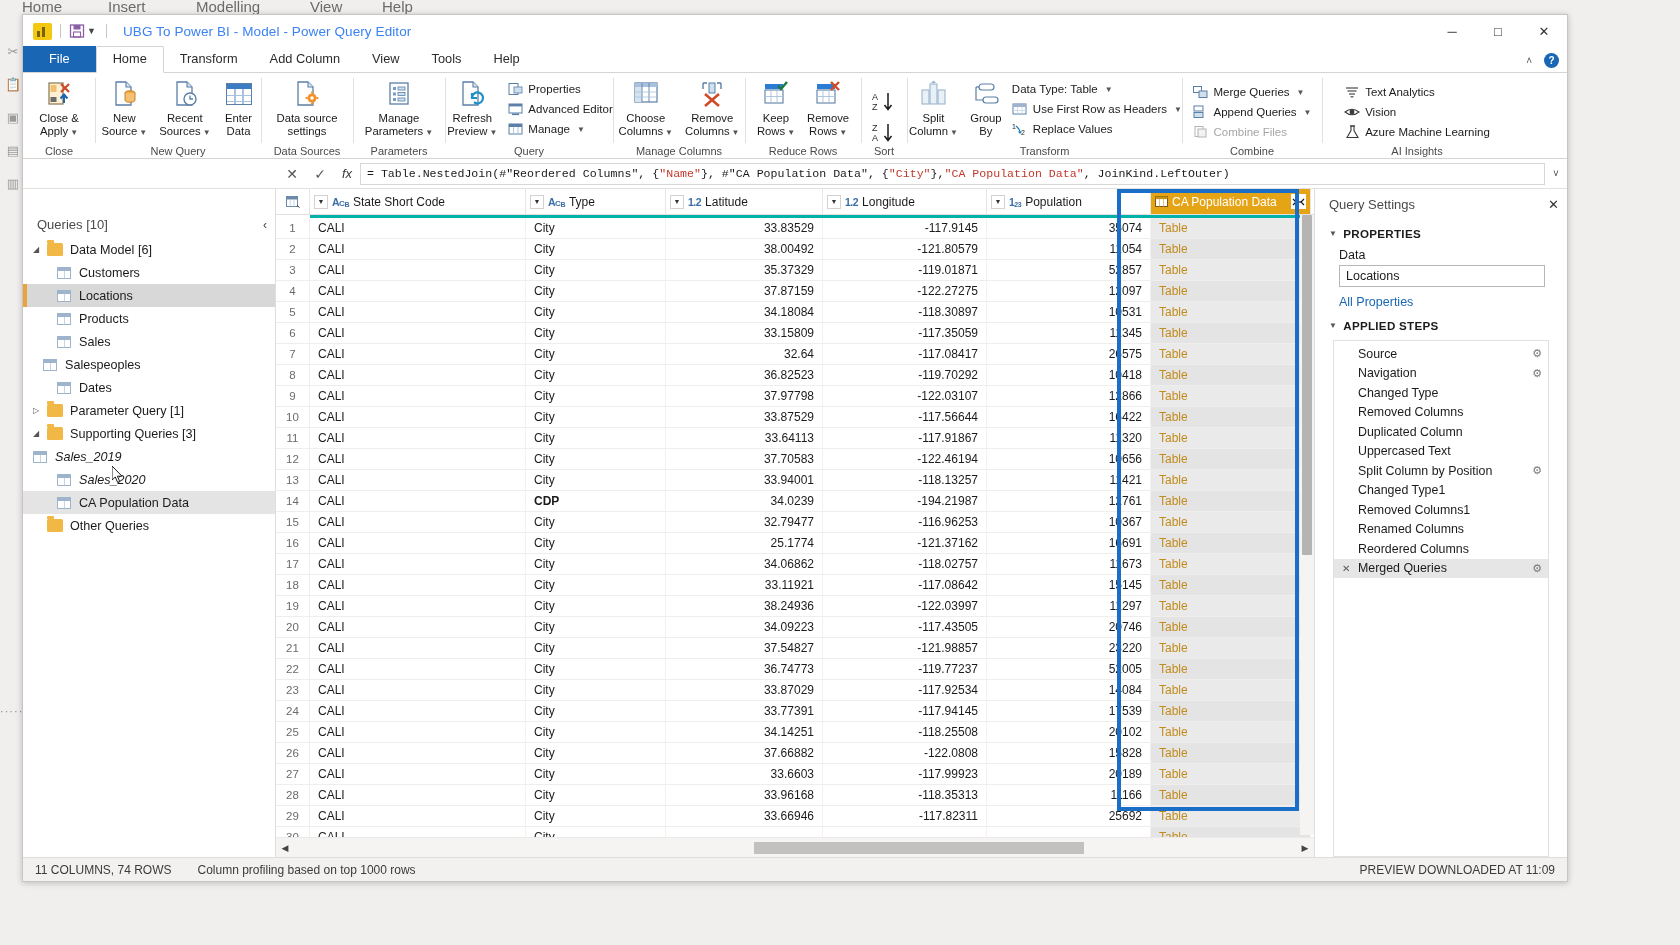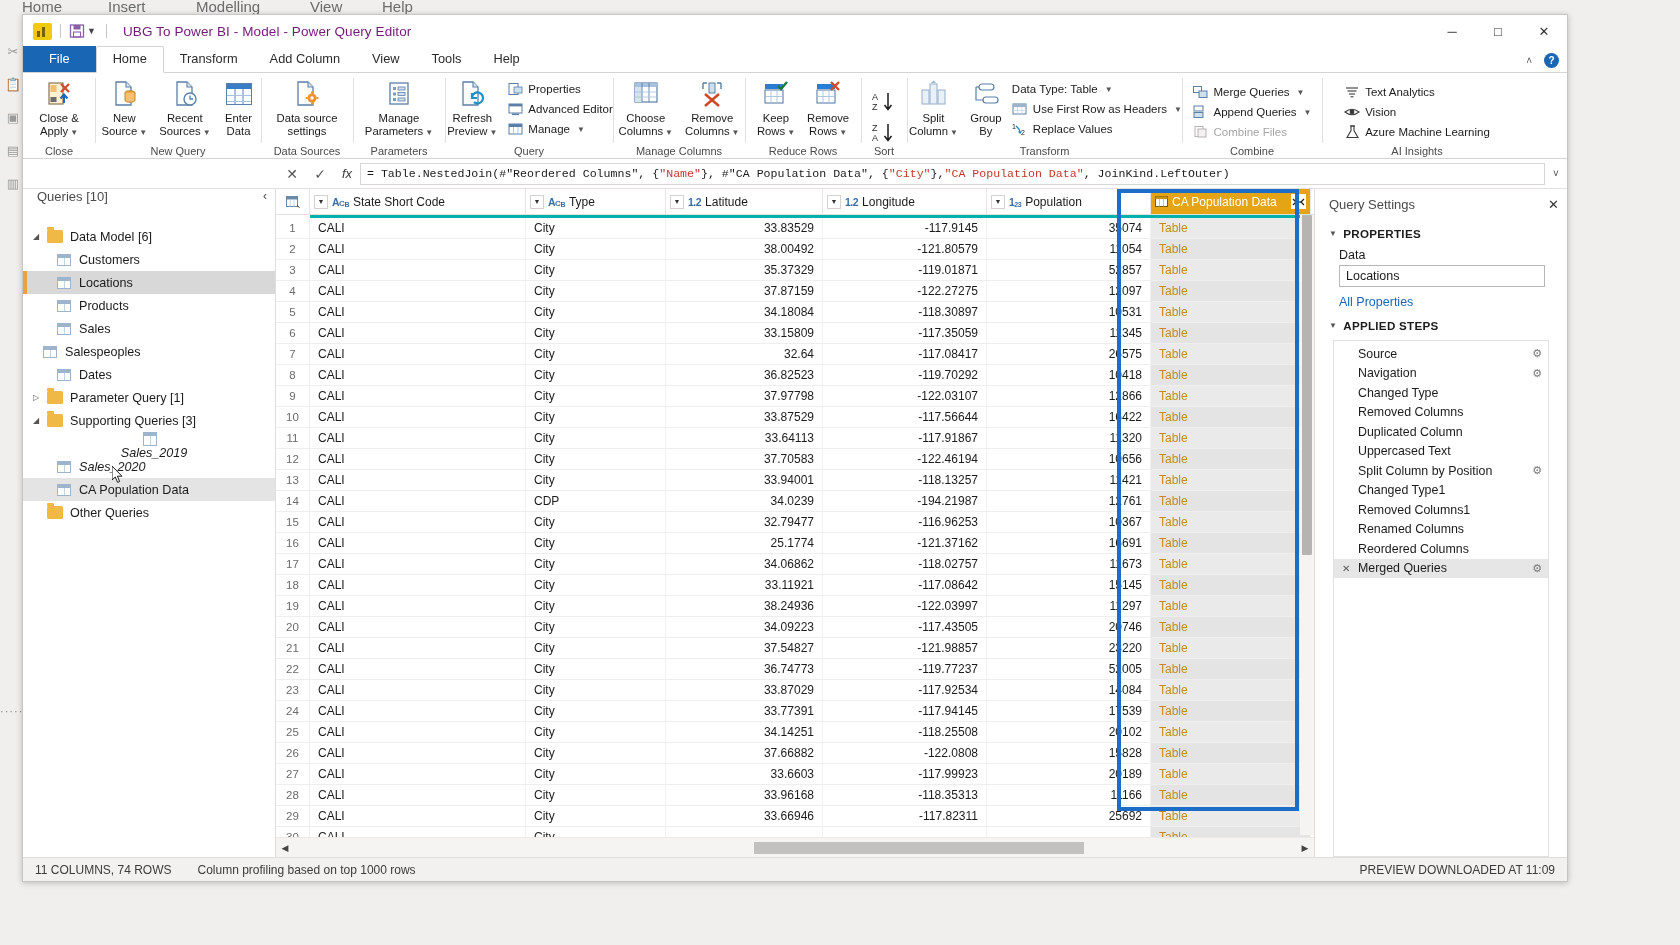--- a/index.html
+++ b/index.html
@@ -30,21 +30,21 @@
   .titlebar { height:32px; display:flex; align-items:center; background:#ffffff;
      position:relative; flex:0 0 32px; }
   .pbi-logo { width:19px; height:17px; margin-left:10px; background:#f2c811;
      border-radius:2px; position:relative; }
   .pbi-logo::before { content:""; position:absolute; left:4px; bottom:3px; width:3px; height:6px; background:#7a6206;}
   .pbi-logo::after { content:""; position:absolute; left:9px; bottom:3px; width:3px; height:10px; background:#7a6206;}
   .tb-sep { width:1px; height:14px; background:#c9c7c5; margin:0 8px; }
   .qat-save { width:16px; height:16px; position:relative; }
   .qat-save svg { display:block; }
   .qat-caret { font-size:9px; color:#444; margin:0 2px; }
-  .win-title { font-size:13.5px; color:#701a75; margin-left:8px; letter-spacing:.1px; }
+  .win-title { font-size:13.5px; color:#3b82f6; margin-left:8px; letter-spacing:.1px; }
   .win-btns { position:absolute; right:0; top:0; display:flex; height:32px; }
   .win-btn { width:46px; height:32px; display:flex; align-items:center; justify-content:center;
      font-size:13px; color:#333; }
 
   
   .ribbon-tabs { height:26px; display:flex; align-items:flex-end; background:#fff;
      border-bottom:1px solid #d6d4d2; position:relative; flex:0 0 26px; }
   .rtab { font-size:12.8px; color:#2b2b2b; padding:4px 16px 5px; line-height:16px; }
   .rtab.file { background:#1866b4; color:#fff; padding:5px 26px 5px; }
   .rtab.active { background:#fff; border:1px solid #d6d4d2; border-bottom:1px solid #fff;
@@ -94,22 +94,22 @@
      display:flex; align-items:center; padding:0 6px; overflow:hidden; white-space:nowrap; }
   .fb-input .str { color:#c0392b; }
   .fb-expand { width:22px; text-align:center; font-size:10px; color:#444; }
 
   
   .body { flex:1; display:flex; min-height:0; }
 
   
   .queries-pane { width:253px; flex:0 0 253px; background:#fff; border-right:1px solid #e0dedc;
      display:flex; flex-direction:column; }
-  .qp-head { height:30px; display:flex; align-items:flex-start; padding:0 8px 0 14px;
-     font-size:13px; color:#4a4a4a; }
+  .qp-head { height:30px; display:flex; align-items:flex-end; padding:0 8px 0 14px;
+     font-size:13px; color:#4a4a4a;margin-top:13px; }
   .qp-head .chev { margin-left:auto; font-size:12px; color:#444; }
   .qtree { padding-top:6px; font-size:12.6px; color:#1b1b1b; }
   .qrow { height:23px; display:flex; align-items:center; position:relative; padding-left:10px; }
   .qrow.sel { background:#d8d8d8; }
   .qrow.sel::before { content:""; position:absolute; left:0; top:0; bottom:0; width:4px; background:#e8a33d; }
   .qrow.hover { background:#e4e4e4; }
   .disc { width:14px; font-size:8px; color:#555; display:flex; align-items:center; }
   .folder { width:16px; height:13px; background:#f2b845; border-radius:1.5px; margin-right:7px;
      position:relative; }
   .folder::before { content:""; position:absolute; top:-3px; left:0; width:7px; height:3px;
@@ -670,21 +670,21 @@
           <div class="qrow">
             <span class="disc">▷</span>
             <span class="folder"></span>
             <span>Parameter Query [1]</span>
           </div>
           <div class="qrow">
             <span class="disc">◢</span>
             <span class="folder"></span>
             <span>Supporting Queries [3]</span>
           </div>
-          <div class="qrow" style=" flex-direction: column;">
+          <div class="qrow" style="">
             <span class="tbl-ic"></span>
             <span class="italic">Sales_2019</span>
           </div>
           <div class="qrow" style="padding-left: 34px;">
             <span class="tbl-ic"></span>
             <span class="italic">Sales_2020</span>
           </div>
           <div class="qrow hover" style="padding-left: 34px;">
             <span class="tbl-ic"></span>
             <span>CA Population Data</span>
@@ -874,21 +874,21 @@
               <div class="cell" style="width: 216px; flex: 0 0 216px;">CALI</div>
               <div class="cell" style="width: 140px; flex: 0 0 140px;">City</div>
               <div class="cell num" style="width: 157px; flex: 0 0 157px;">33.94001</div>
               <div class="cell num" style="width: 164px; flex: 0 0 164px;">-118.13257</div>
               <div class="cell num" style="width: 164px; flex: 0 0 164px;">11421</div>
               <div class="cell tablecell" style="width: 160px; flex: 0 0 160px;">Table</div>
             </div>
             <div class="row">
               <div class="rn">14</div>
               <div class="cell" style="width: 216px; flex: 0 0 216px;">CALI</div>
-              <div class="cell" style="width: 140px; flex: 0 0 140px;">CDP</div>
+              <div class="cell" style="width: 140px; flex: 0 0 140px; font-weight: bold;">CDP</div>
               <div class="cell num" style="width: 157px; flex: 0 0 157px;">34.0239</div>
               <div class="cell num" style="width: 164px; flex: 0 0 164px;">-194.21987</div>
               <div class="cell num" style="width: 164px; flex: 0 0 164px;">12761</div>
               <div class="cell tablecell" style="width: 160px; flex: 0 0 160px;">Table</div>
             </div>
             <div class="row">
               <div class="rn">15</div>
               <div class="cell" style="width: 216px; flex: 0 0 216px;">CALI</div>
               <div class="cell" style="width: 140px; flex: 0 0 140px;">City</div>
               <div class="cell num" style="width: 157px; flex: 0 0 157px;">32.79477</div>

